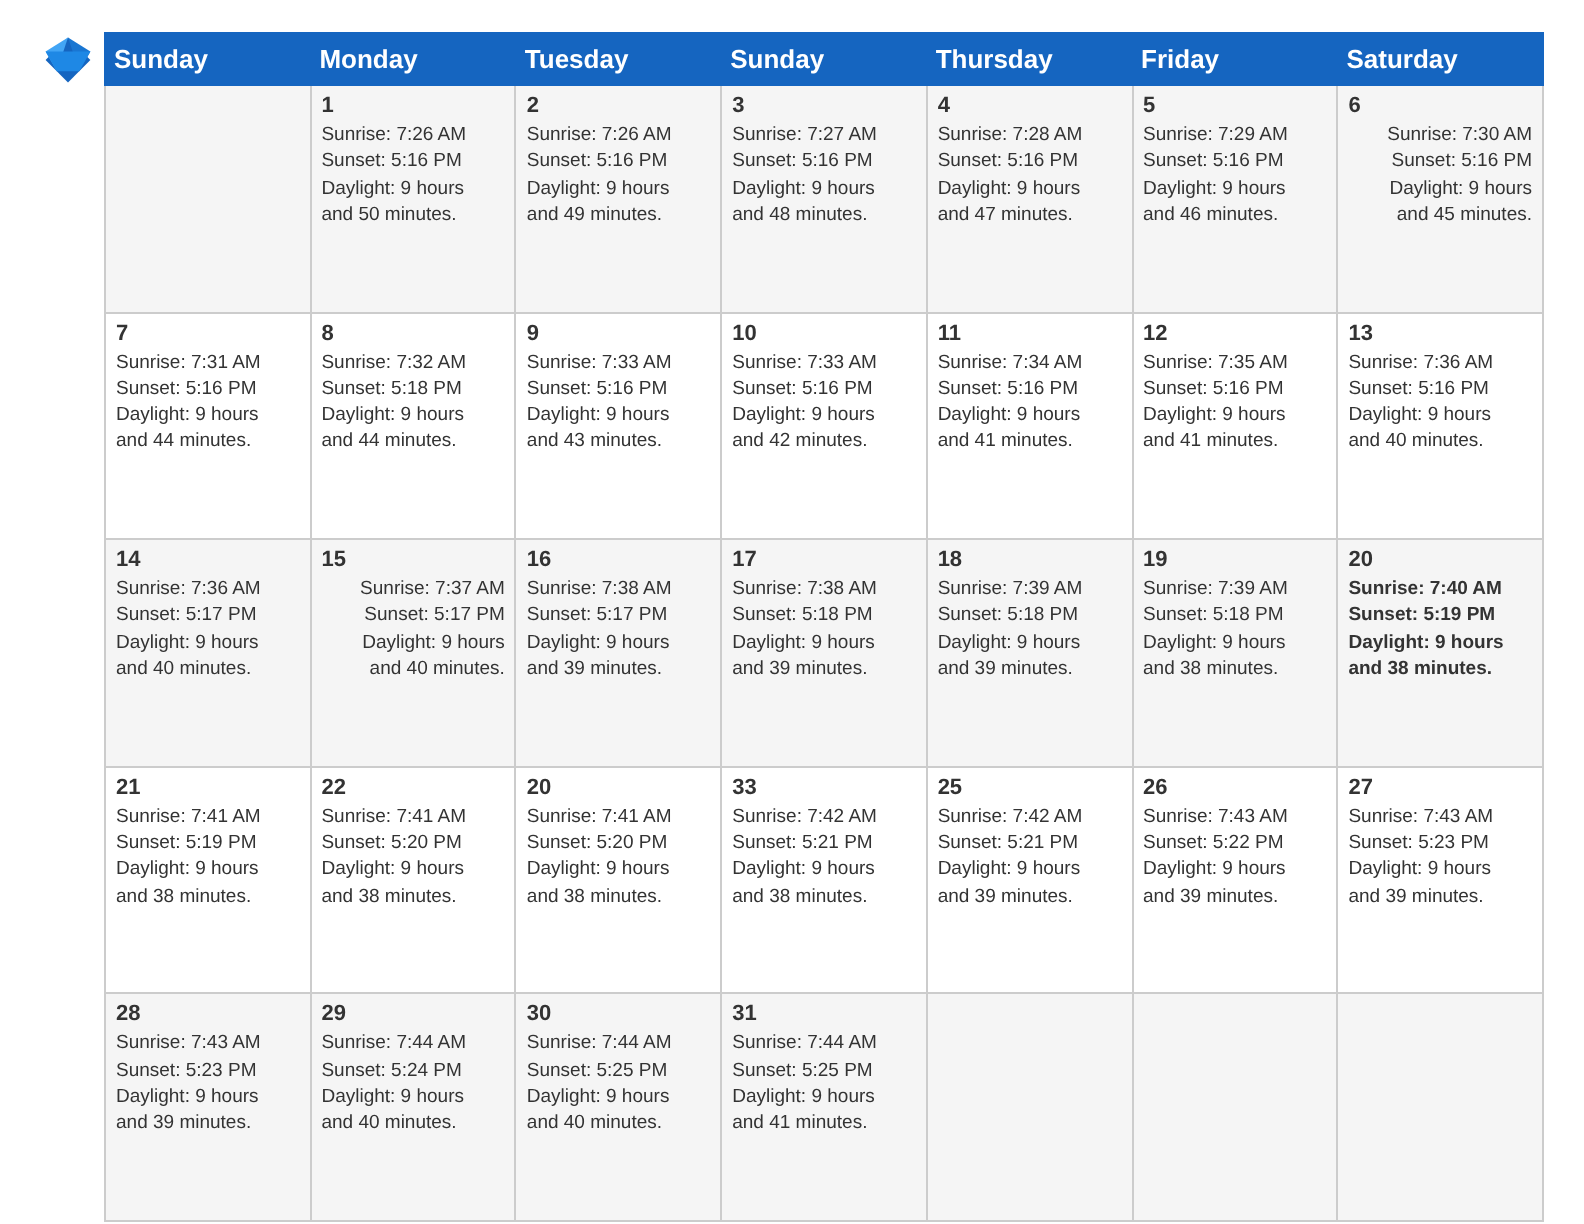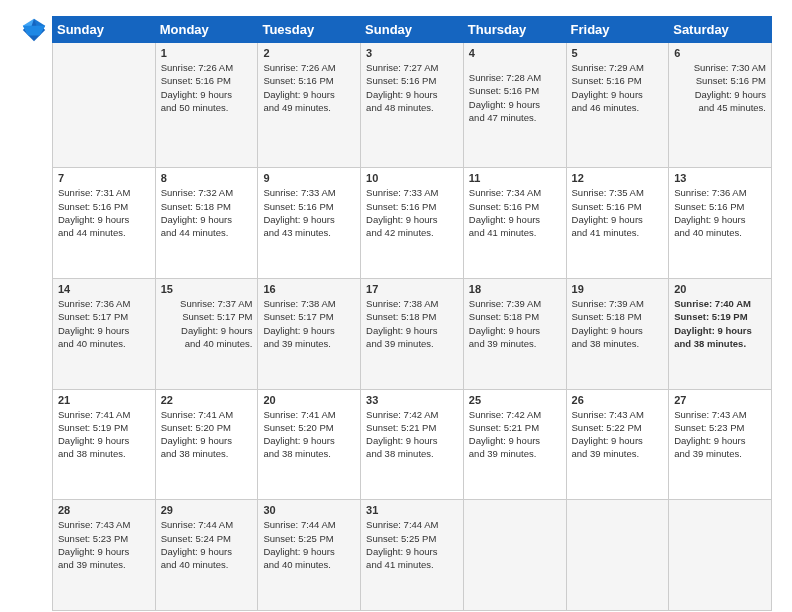--- a/index.html
+++ b/index.html
@@ -158,21 +158,21 @@
           </td>
           <td>
             <span class="day-number">3</span>
             <div class="day-info" style="white-space: pre-line;">Sunrise: 7:27 AM
 Sunset: 5:16 PM
 Daylight: 9 hours
 and 48 minutes.</div>
           </td>
           <td>
             <span class="day-number">4</span>
-            <div class="day-info" style="white-space: pre-line; margin-top: 12px;">Sunrise: 7:28 AM
+            <div class="day-info" style="white-space: pre-line;">Sunrise: 7:28 AM
 Sunset: 5:16 PM
 Daylight: 9 hours
 and 47 minutes.</div>
           </td>
           <td>
             <span class="day-number">5</span>
             <div class="day-info" style="white-space: pre-line;">Sunrise: 7:29 AM
 Sunset: 5:16 PM
 Daylight: 9 hours
 and 46 minutes.</div>

